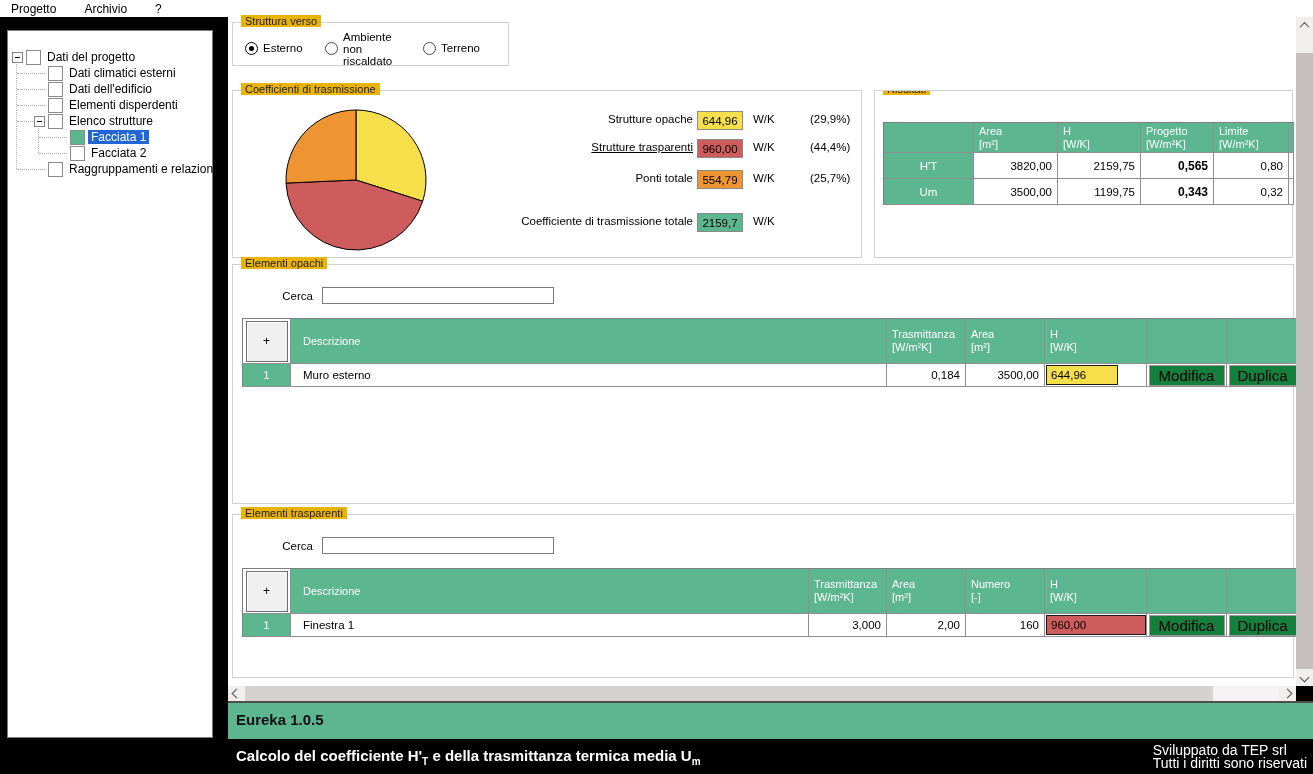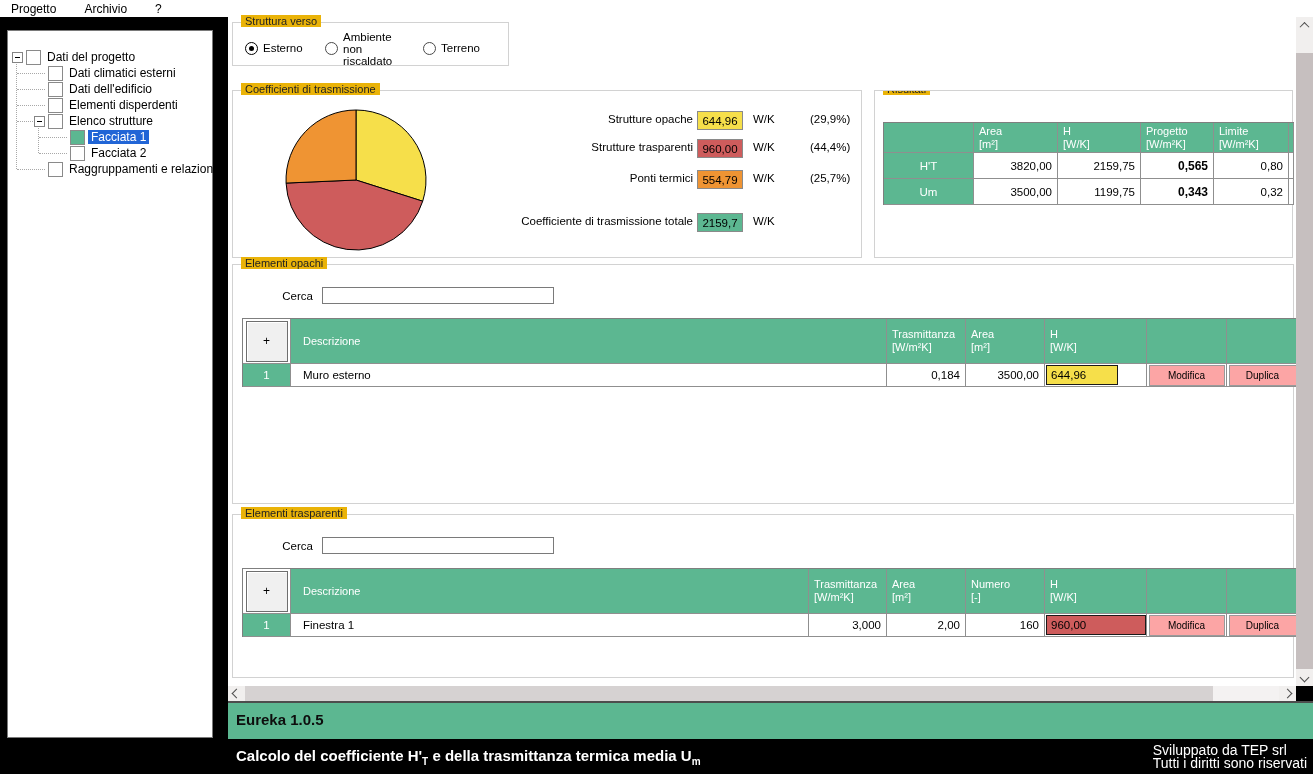--- a/index.html
+++ b/index.html
@@ -51,21 +51,21 @@
   .cell{border-right:1px solid #8f8f8f;border-bottom:1px solid #8f8f8f;font-size:11.5px;display:flex;align-items:center;box-sizing:border-box;background:#fff;overflow:hidden;}
   .cell.head{background:#5CB791;color:#fff;font-size:11px;line-height:13px;}
   .cell.rowhead{background:#5CB791;color:#fff;justify-content:center;}
   .cell.num{justify-content:flex-end;padding-right:5px;}
   .cell.txt{justify-content:flex-start;padding-left:12px;}
   .cell.bold{font-weight:bold;font-size:12px;}
   .hl2{display:block;}
   .head .pad{padding-left:5px;}
   .plusbtn{width:40px;height:39px;margin:auto;background:#f0f0f0;border:1px solid #6e6e6e;box-shadow:inset 1px 1px 0 #fff;display:flex;align-items:center;justify-content:center;font-size:12px;color:#000;}
   .colorbox{height:18px;border:1px solid #1a1a1a;display:flex;align-items:center;padding-left:4px;font-size:11.5px;color:#000;margin-left:1px;}
-  .gbtn{background:#fca5a5;border:1px solid #9a9a9a;height:19px;display:flex;align-items:center;justify-content:center;font-size:10px;color:#000;margin:auto;}
+  .gbtn{background:#15803d;border:1px solid #9a9a9a;height:19px;display:flex;align-items:center;justify-content:center;font-size:15px;color:#000;margin:auto;}
 
   .cerca-label{position:absolute;font-size:11.5px;color:#000;text-align:right;width:43px;}
   .cerca-input{position:absolute;width:232px;height:17px;border:1px solid #7a7a7a;background:#fff;font-size:11.5px;padding:0 3px;font-family:"Liberation Sans",sans-serif;box-sizing:border-box;}
 
   
   #vscroll{left:1296px;top:17px;width:17px;height:669px;background:#c6bfbf;}
   #hscroll{left:228px;top:686px;width:1068px;height:15px;background:#f4f2f2;}
   .sb-btn{position:absolute;background:#f1efee;display:flex;align-items:center;justify-content:center;}
   .sb-thumb{position:absolute;background:#f1efee;}
   .chev{width:6px;height:6px;border-right:1.4px solid #4d4d4d;border-bottom:1.4px solid #4d4d4d;}
@@ -170,26 +170,26 @@
       <path d="M72,72 L72.00,2.00 A70,70 0 0 1 138.71,93.21 Z" fill="#F6DF4A" stroke="#000" stroke-width="1"></path>
       <path d="M72,72 L138.71,93.21 A70,70 0 0 1 2.07,75.08 Z" fill="#CE5C5C" stroke="#000" stroke-width="1"></path>
       <path d="M72,72 L2.07,75.08 A70,70 0 0 1 72.00,2.00 Z" fill="#EF9433" stroke="#000" stroke-width="1"></path>
     </svg></div>
 
 <span class="abs coef-label" style="left:393px;top:113px;">Strutture opache</span>
 <span class="abs coef-box" style="left: 697px; top: 111px; background-color: rgb(246, 223, 74);">644,96</span>
 <span class="abs coef-unit" style="left:753px;top:113px;">W/K</span>
 <span class="abs coef-pct" style="left:810px;top:113px;">(29,9%)</span>
 
-<span class="abs coef-label" style="left:393px;top:141px;">Strutture trasparenti</span>
+<span class="abs coef-label" style="left:393px;top:141px;text-decoration:underline;">Strutture trasparenti</span>
 <span class="abs coef-box" style="left: 697px; top: 139px; background-color: rgb(206, 92, 92);">960,00</span>
 <span class="abs coef-unit" style="left:753px;top:141px;">W/K</span>
 <span class="abs coef-pct" style="left:810px;top:141px;">(44,4%)</span>
 
-<span class="abs coef-label" style="left:393px;top:172px;">Ponti termici</span>
+<span class="abs coef-label" style="left:393px;top:172px;">Ponti totale</span>
 <span class="abs coef-box" style="left: 697px; top: 170px; background-color: rgb(239, 148, 51);">554,79</span>
 <span class="abs coef-unit" style="left:753px;top:172px;">W/K</span>
 <span class="abs coef-pct" style="left:810px;top:172px;">(25,7%)</span>
 
 <span class="abs coef-label" style="left:393px;top:215px;">Coefficiente di trasmissione totale</span>
 <span class="abs coef-box" style="left: 697px; top: 213px; background-color: rgb(92, 183, 145);">2159,7</span>
 <span class="abs coef-unit" style="left:753px;top:215px;">W/K</span>
 
 <div class="abs groupbox" style="left:874px;top:90px;width:419px;height:168px;overflow:hidden;">
   <span class="gb-title">Risultati</span>

